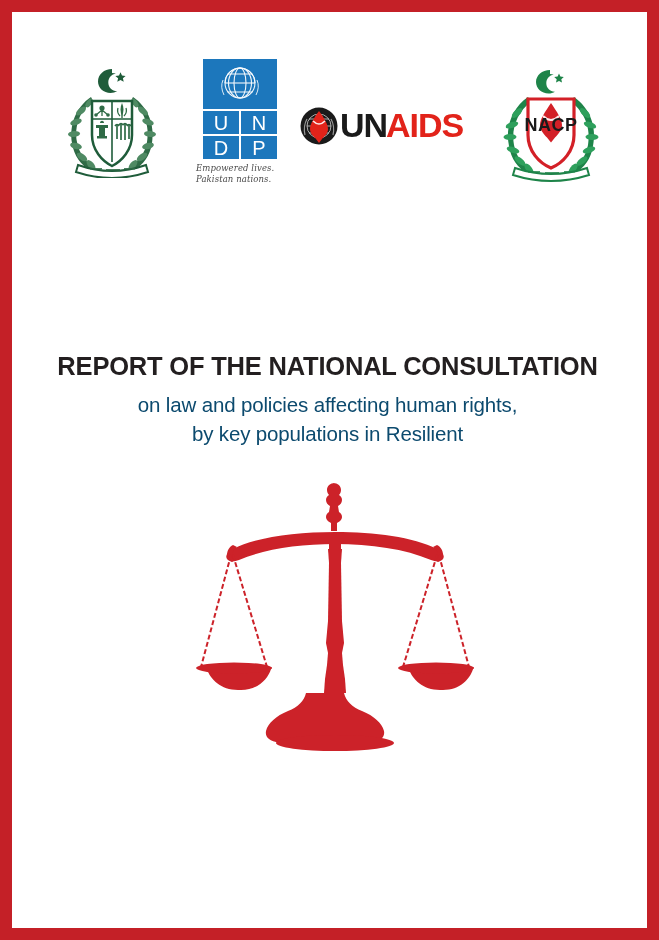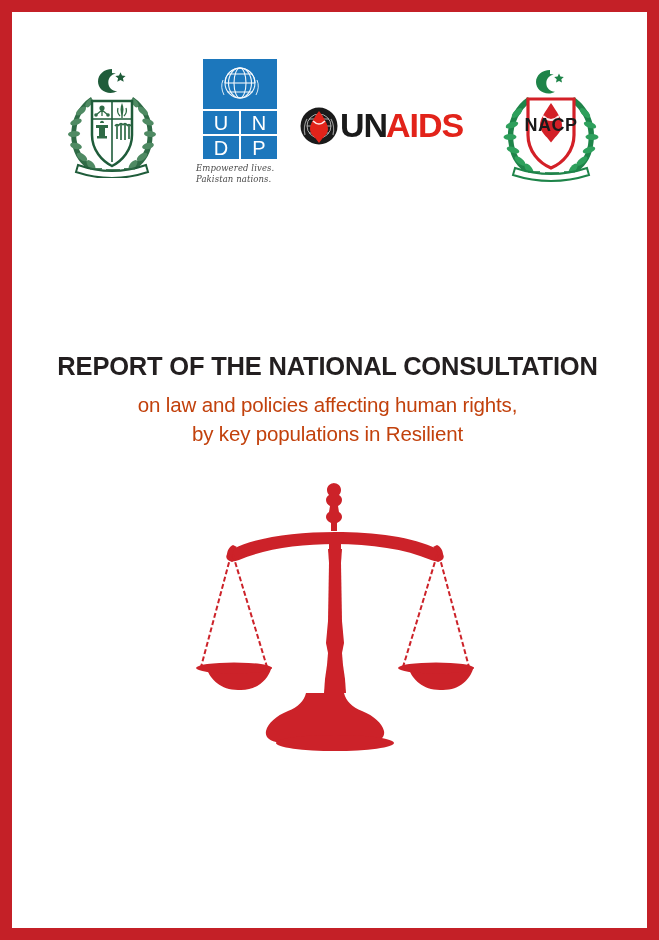--- a/index.html
+++ b/index.html
@@ -70,21 +70,21 @@
     font-size: 25.5px;
     font-weight: bold;
     color: #231F20;
     letter-spacing: -0.2px;
     margin: 0 0 9px 0;
     line-height: 1.15;
   }
   .subtitle {
     font-size: 20.5px;
     font-weight: normal;
-    color: #c2410c;
+    color: #0c4a6e;
     line-height: 1.42;
     margin: 0;
     padding: 0 45px;
     letter-spacing: -0.15px;
   }
 
   
   .scales {
     position: absolute;
     left: 163px;

